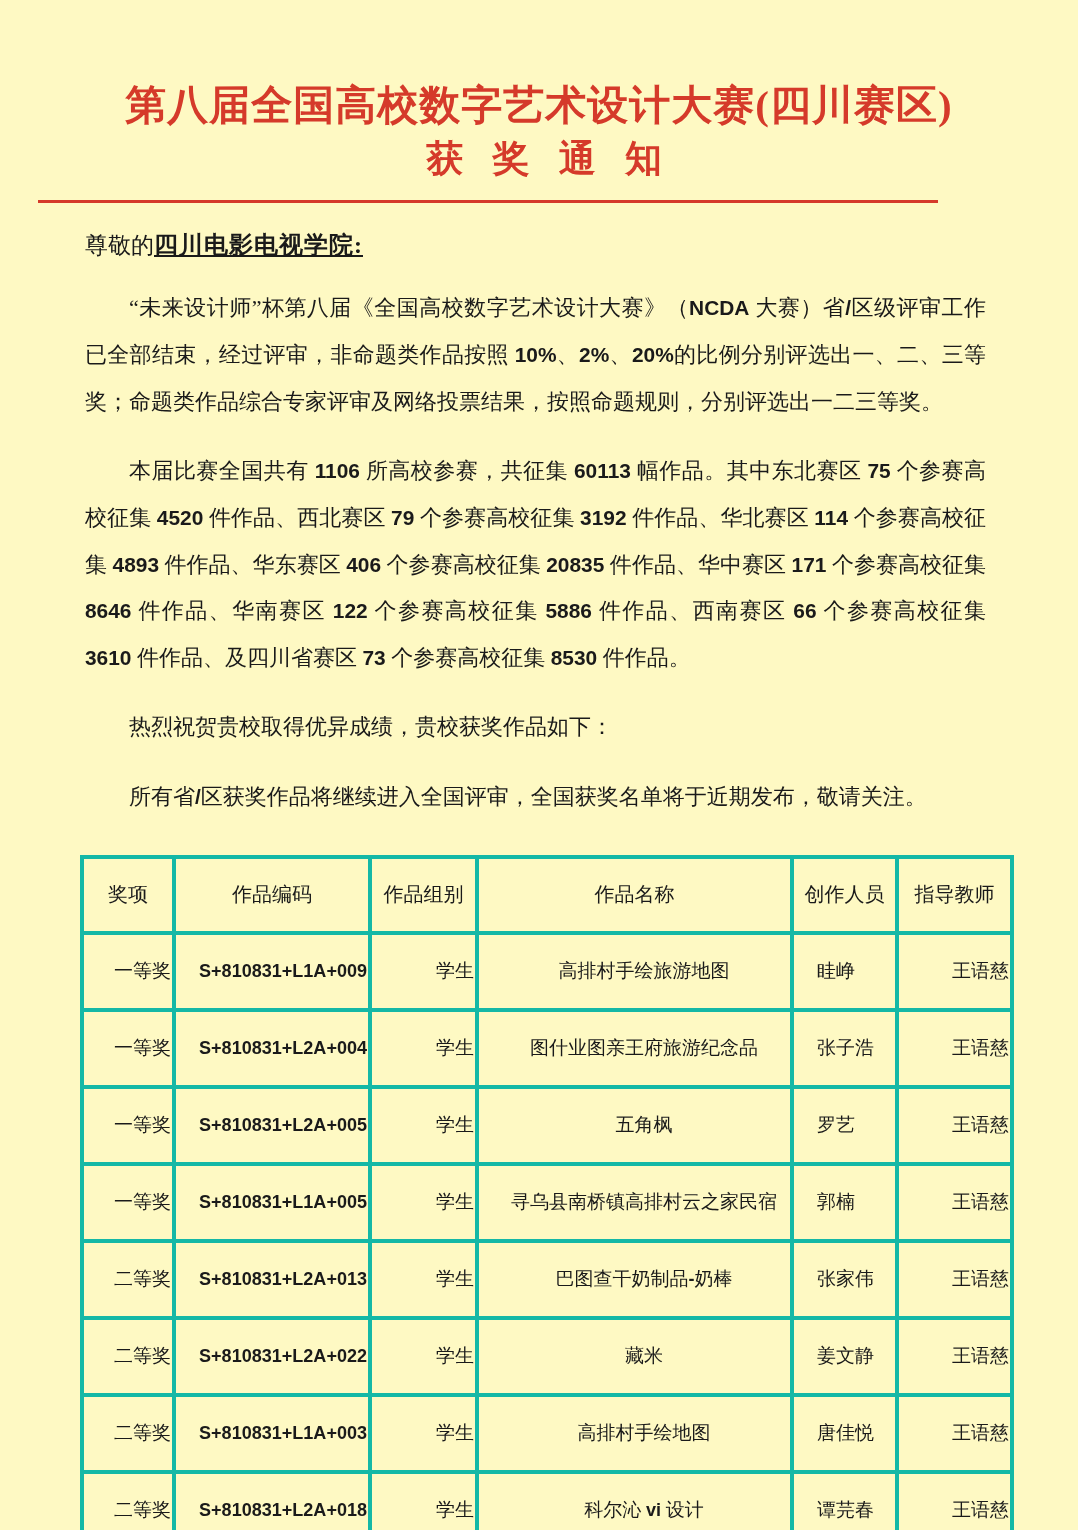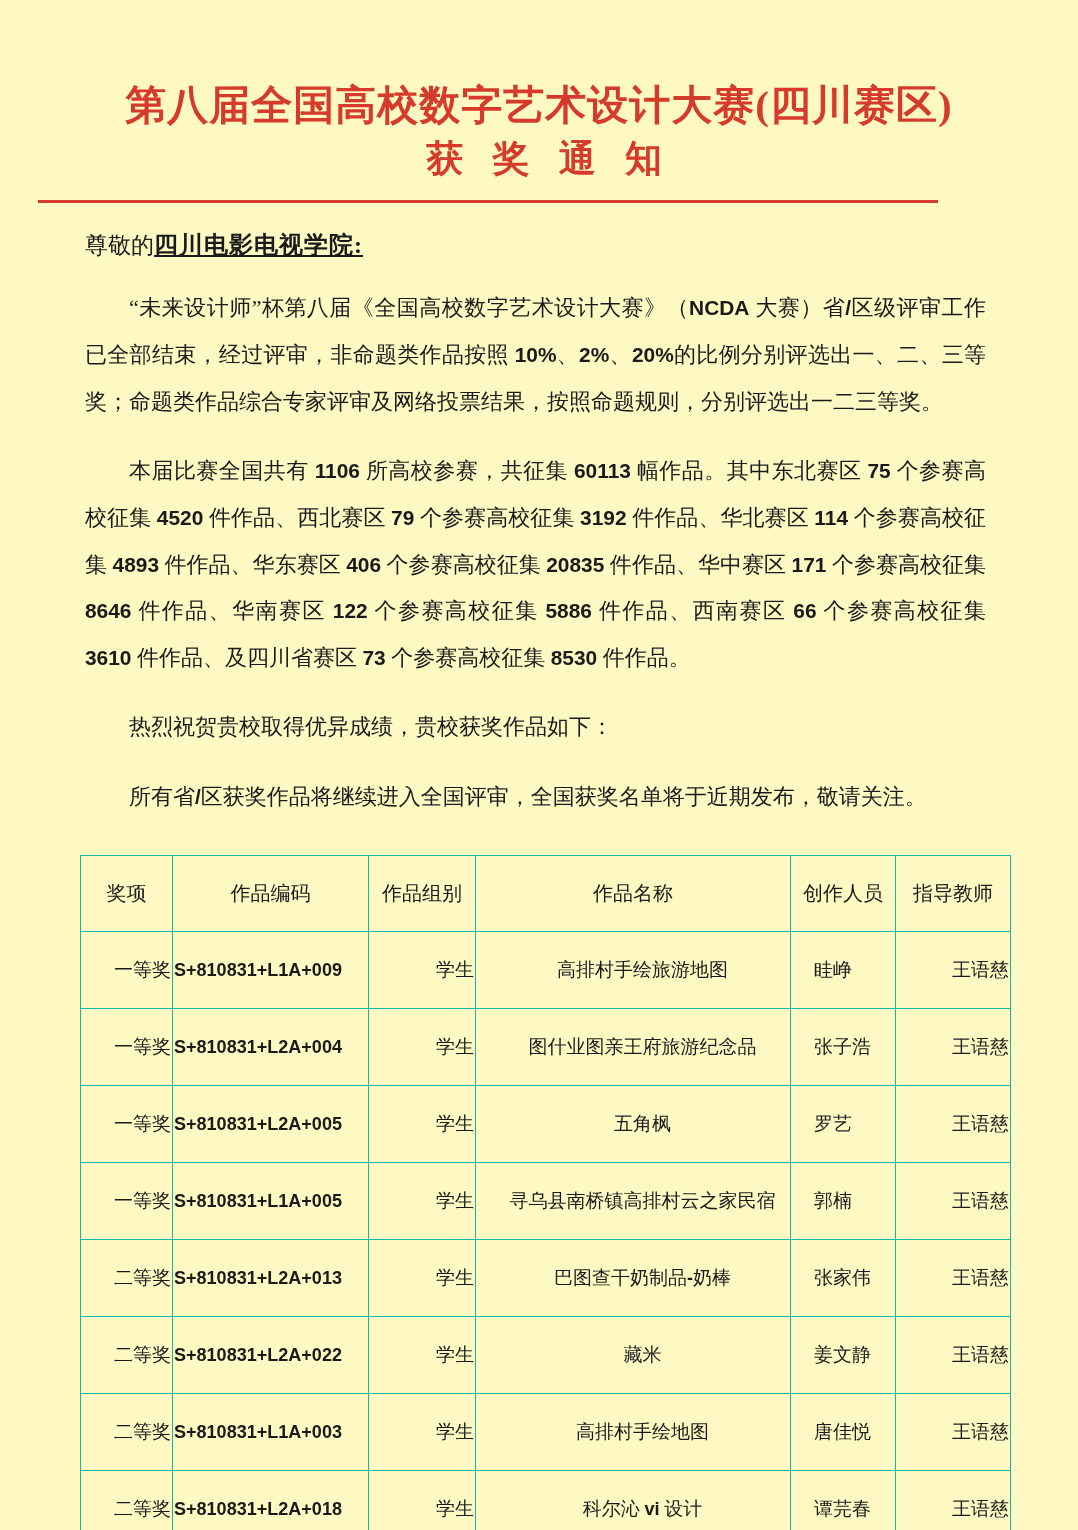--- a/index.html
+++ b/index.html
@@ -72,38 +72,38 @@
     font-size: 0.95em;
   }
   
   table.awards {
     margin: 34px 0 0 80px;
     width: 930px;
     border-collapse: collapse;
     table-layout: fixed;
   }
   table.awards th, table.awards td {
-    border: 1px solid #14b8a6;
+    border: 4px solid #14b8a6;
     box-sizing: border-box;
     font-weight: normal;
     overflow: hidden;
   }
   table.awards th {
     height: 76px;
     font-size: 20px;
     text-align: center;
     vertical-align: middle;
   }
   table.awards td {
     height: 77px;
     font-size: 19px;
     vertical-align: middle;
   }
   td.col-award, td.col-group { text-align: right; }
-  td.col-code  { text-align: left; }
+  td.col-code  { text-align: right; }
   td.col-work  { text-align: center; padding-left: 20px; }
   td.col-creator { text-align: left; padding-left: 23px; }
   td.col-teacher { text-align: right; padding-left: 28px; }
 </style>
 </head>
 <body>
 
 <div class="page">
 
   <header>

